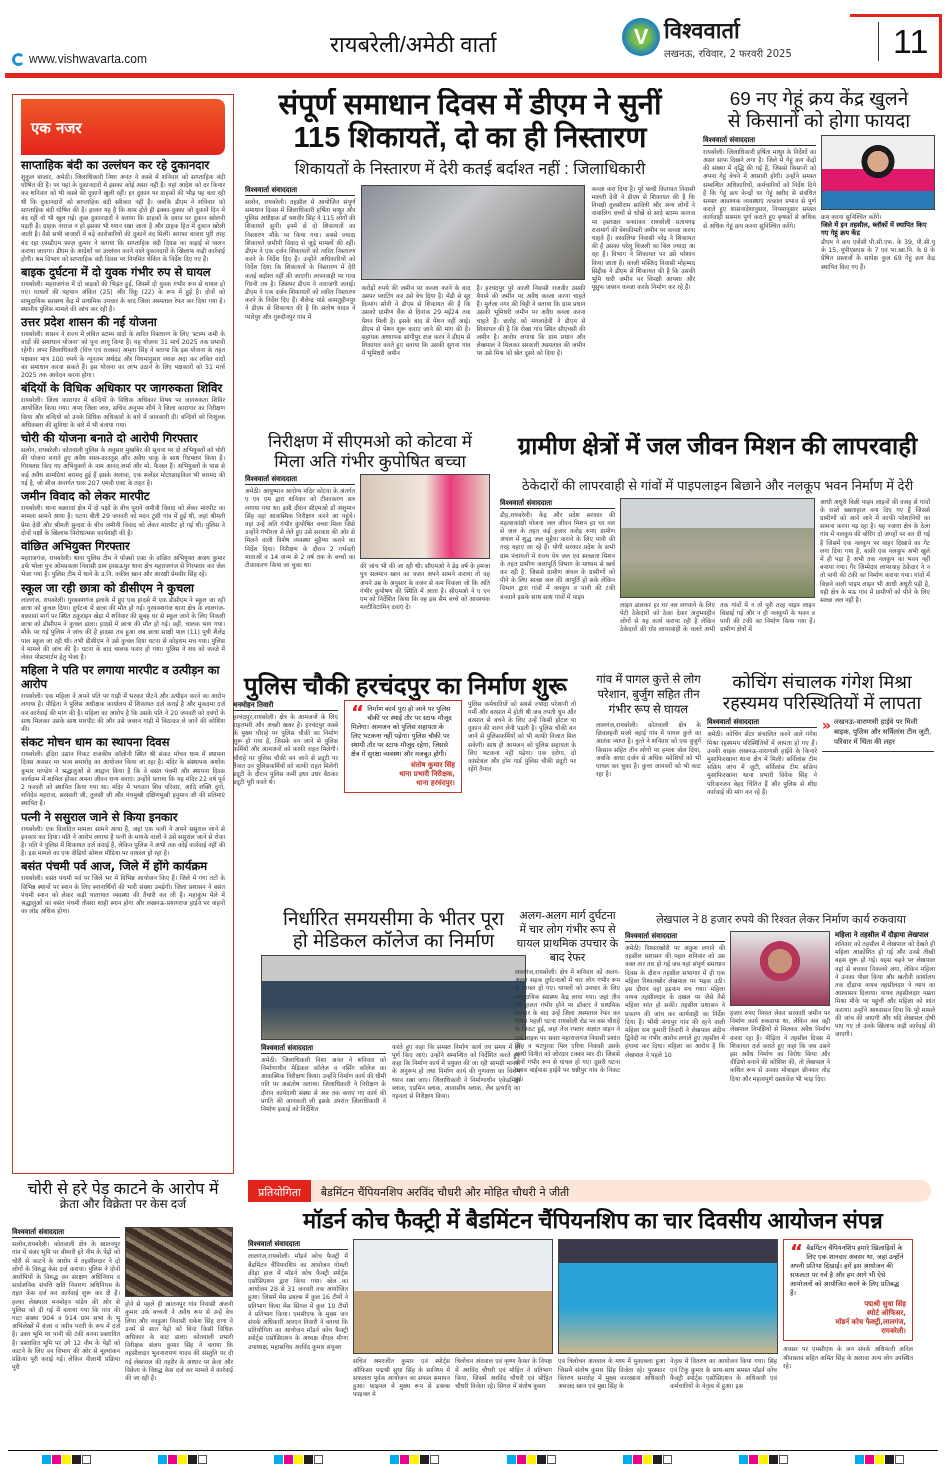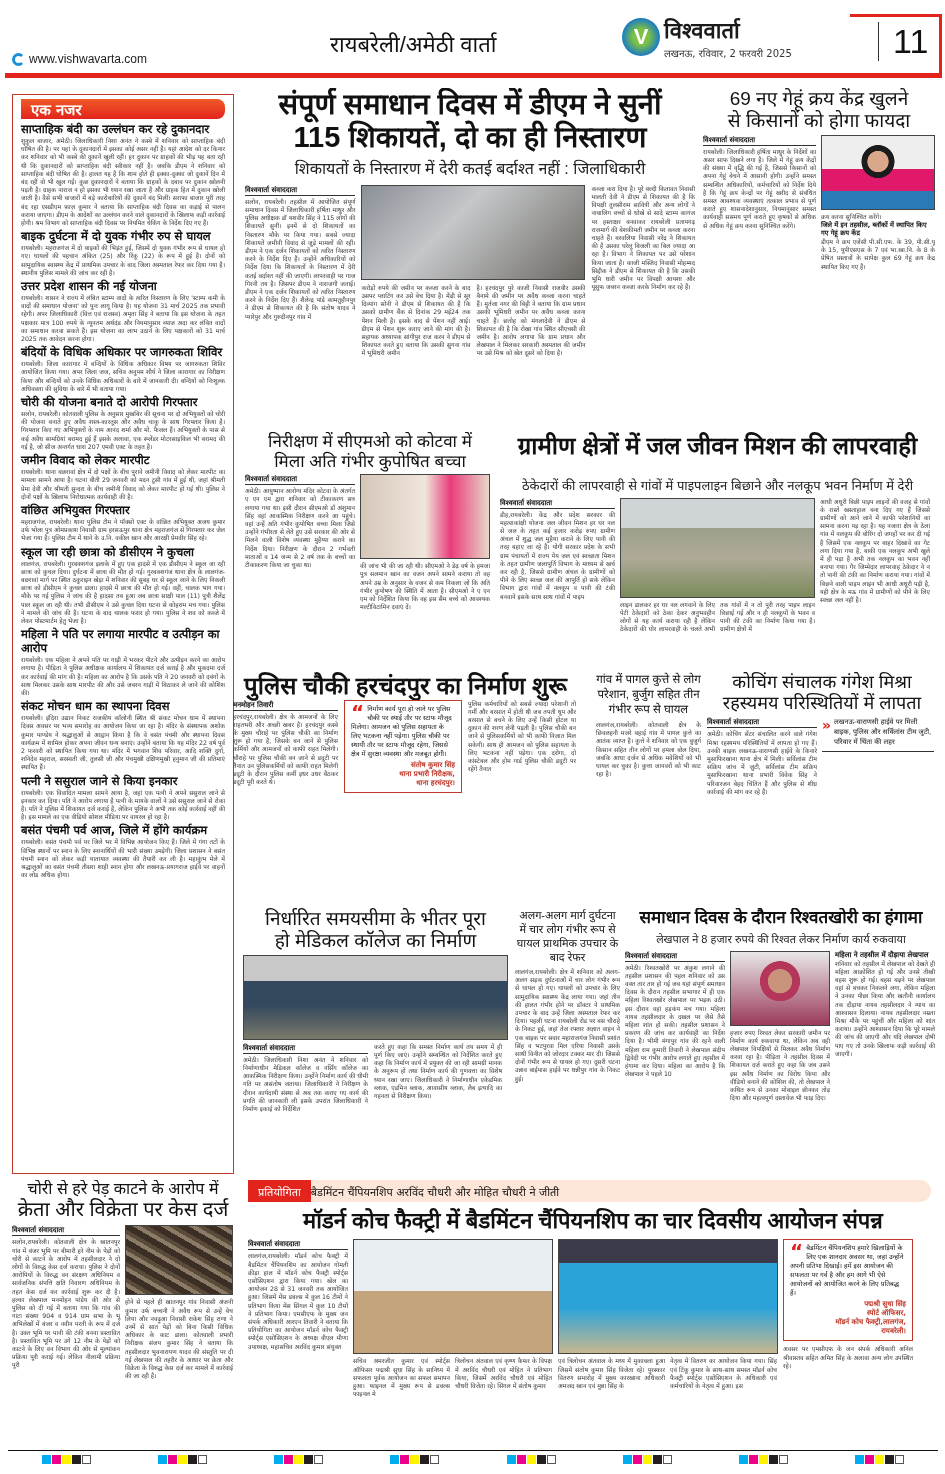--- a/index.html
+++ b/index.html
@@ -10,40 +10,40 @@
 .ie{width:13px;height:13px;border-radius:50%;border:3px solid #1a8fd8;border-right-color:transparent}
 .sect{left:330px;top:28px;font-size:22px;font-family:"Liberation Sans",sans-serif;color:#111}
 .logo{left:622px;top:14px;display:flex;align-items:center;gap:4px}
 .logo-v{width:38px;height:38px;border-radius:50%;background:radial-gradient(circle,#7bc143 30%,#1b7bc4 70%);color:#fff;font-weight:bold;font-size:22px;display:flex;align-items:center;justify-content:center;font-family:"Liberation Sans",sans-serif}
 .logo-name{font-size:22px;font-weight:bold;color:#1a1a1a;font-family:"Liberation Sans",sans-serif}
 .logo-date{font-size:10px;color:#333;margin-top:2px}
 .pgbox{left:850px;top:14px;width:92px;height:62px;border-top:3px solid #e2241c;border-right:3px solid #e2241c}
 .pgnum{left:878px;top:22px;font-size:34px;font-family:"Liberation Sans",sans-serif;border-left:1px solid #333;padding-left:14px}
 .redline{left:5px;top:73px;width:937px;height:5px;background:#e2241c}
 .col-left{left:12px;top:94px;width:222px;height:1080px;border:1.5px solid #c0392b;padding:4px 8px}
-.eknazar{background:linear-gradient(#f05a28,#e2241c);color:#fff;font-weight:bold;font-size:15px;padding:0 10px;border-radius:0 8px 8px 0;margin-bottom:3px}
+.eknazar{background:linear-gradient(#f05a28,#e2241c);color:#fff;font-weight:bold;font-size:15px;padding:18px 10px;border-radius:0 8px 8px 0;margin-bottom:3px}
 .lh{font-size:11.5px;font-weight:bold;line-height:14px;margin:2px 0 1px}
 .lt{font-size:6.2px;line-height:8.2px;color:#333;text-align:justify}
 .h1{font-weight:bold;text-align:center;color:#111;font-family:"Liberation Sans",sans-serif;line-height:1.15}
 .sub{text-align:center;font-family:"Liberation Sans",sans-serif;color:#222}
 .by{font-size:7px;font-weight:bold;border-bottom:1px solid #333;padding-bottom:1px;margin-bottom:2px}
 .body{font-size:6.2px;line-height:8.2px;color:#333;text-align:justify}
 .photo{background:linear-gradient(135deg,#8a8f96,#c5c7ca 40%,#6d6a64);border:1px solid #444}
 .photo.field{background:linear-gradient(#cfd4d6 0 30%,#9aa08a 30%,#b0aa98 60%,#7a8a5a)}
 .photo.wood{background:repeating-linear-gradient(30deg,#3b2f25 0 6px,#8a7a66 6px 10px,#5a4a3a 10px 14px)}
 .photo.person{background:radial-gradient(circle at 50% 35%,#d9a88a 0 14%,#1c1c1c 15% 22%,transparent 23%),linear-gradient(#eee 0 45%,#e0196b 45% 75%,#2a7ab8 75%)}
 .photo.woman{background:radial-gradient(circle at 50% 40%,#c9927a 0 18%,#b4365a 19% 30%,transparent 31%),linear-gradient(#e8e8e8,#9a3a5a)}
 .photo.badm{background:linear-gradient(#e9eef3 0 45%,#c4a47c 45%)}
 .quote{border:1.5px solid #c0392b;padding:4px 6px}
 .qmark{color:#e2241c;font-size:20px;font-weight:bold;line-height:14px;float:left;margin-right:3px}
 .qt{font-size:6.6px;line-height:9px}
 .qa{color:#c0392b;font-size:7px;text-align:right;font-weight:bold;line-height:9px;margin-top:2px}
 .prat{left:248px;top:1180px;width:683px;height:22px;background:#fde6d8;border-radius:0 12px 12px 0;display:flex;align-items:center}
 .prat-tag{background:#e2241c;color:#fff;font-size:11px;padding:3px 10px;height:22px;display:flex;align-items:center}
-.prat-txt{font-size:11px;margin-left:0}
+.prat-txt{font-size:11px;margin-left:10px}
 .colorbar{left:8px;top:1450px;width:930px;height:16px;display:flex;justify-content:space-around;border-top:1.5px solid #111;padding-top:4px}
 .cb{display:flex;gap:1px}
 .cb span{width:9px;height:9px;display:inline-block}
 </style>
 </head>
 <body>
 
 <div class="abs hdr">
   <div class="abs url">
     <span class="ie"></span>
@@ -215,60 +215,59 @@
       <div class="by">विश्ववार्ता संवाददाता</div>
       <div class="body">अमेठी। कोचिंग सेंटर संचालित करने वाले गंगेश मिश्रा रहस्यमय परिस्थितियों में लापता हो गए हैं। उनकी बाइक लखनऊ-वाराणसी हाईवे के किनारे मुसाफिरखाना थाना क्षेत्र में मिली। सर्विलांस टीम सक्रिय जांच में जुटी, सर्विलांस टीम सक्रिय मुसाफिरखाना थाना प्रभारी विवेक सिंह ने परिवारजन बेहद चिंतित हैं और पुलिस से शीघ्र कार्रवाई की मांग कर रहे हैं।</div>
     </div>
     <div style="width:112px;display:flex;gap:3px;border-bottom:1px solid #333;padding-bottom:4px;align-self:flex-start">
       <span style="color:#e2241c;font-weight:bold;font-size:14px">»</span>
       <div style="font-size:7px;line-height:10px">लखनऊ-वाराणसी हाईवे पर मिली बाइक, पुलिस और सर्विलांस टीम जुटी, परिवार में चिंता की लहर</div>
     </div>
   </div>
 </div>
 
-<div class="abs" style="left:243px;top:908px;width:265px;height:265px;overflow:hidden">
+<div class="abs" style="left:261px;top:908px;width:265px;height:265px;overflow:hidden">
   <div class="h1" style="font-size:19px;font-weight:normal">निर्धारित समयसीमा के भीतर पूरा</div>
   <div class="h1" style="font-size:19px;font-weight:normal;margin-bottom:3px">हो मेडिकल कॉलेज का निर्माण</div>
   <div class="photo" style="height:85px;background:linear-gradient(#c8c8c8 0 30%,#35495e 30% 60%,#7a7a6a)"></div>
   <div style="display:flex;gap:6px;margin-top:3px">
     <div style="width:125px">
       <div class="by">विश्ववार्ता संवाददाता</div>
       <div class="body">अमेठी। जिलाधिकारी निशा अनंत ने शनिवार को निर्माणाधीन मेडिकल कॉलेज व नर्सिंग कॉलेज का आकस्मिक निरीक्षण किया। उन्होंने निर्माण कार्य की धीमी गति पर असंतोष जताया। जिलाधिकारी ने निरीक्षण के दौरान कार्यदायी संस्था से अब तक कराए गए कार्य की प्रगति की जानकारी ली इसके उपरांत जिलाधिकारी ने निर्माण इकाई को निर्देशित</div>
     </div>
     <div class="body" style="width:128px">करते हुए कहा कि समस्त निर्माण कार्य तय समय में ही पूर्ण किए जाएं। उन्होंने सम्बन्धित को निर्देशित करते हुए कहा कि निर्माण कार्य में प्रयुक्त की जा रही सामग्री मानक के अनुरूप हो तथा निर्माण कार्य की गुणवत्ता का विशेष ध्यान रखा जाए। जिलाधिकारी ने निर्माणाधीन एकेडमिक ब्लाक, एडमिन ब्लाक, आवासीय ब्लाक, लैब इत्यादि का गहनता से निरीक्षण किया।</div>
   </div>
 </div>
 
 <div class="abs" style="left:515px;top:908px;width:105px;height:265px;overflow:hidden">
   <div class="h1" style="font-size:11px;font-weight:normal;line-height:14px;margin-bottom:4px">अलग-अलग मार्ग दुर्घटना में चार लोग गंभीर रूप से घायल प्राथमिक उपचार के बाद रेफर</div>
   <div class="body">लालगंज,रायबरेली। क्षेत्र में शनिवार को अलग-अलग सड़क दुर्घटनाओं में चार लोग गंभीर रूप से घायल हो गए। घायलों को उपचार के लिए सामुदायिक स्वास्थ्य केंद्र लाया गया। जहां तीन की हालत गंभीर होने पर डॉक्टर ने प्राथमिक उपचार के बाद उन्हें जिला अस्पताल रेफर कर दिया। पहली घटना रायबरेली रोड पर बस चौराहे के निकट हुई, जहां तेज रफ्तार अज्ञात वाहन ने एक बाइक पर सवार महाराजगंज निवासी प्रशांत सिंह व भटपुरवा मिल एरिया निवासी उसके साथी विनीत को जोरदार टक्कर मार दी। जिससे दोनों गंभीर रूप से घायल हो गए। दूसरी घटना उन्नाव बाईपास हाईवे पर धन्नीपुर गांव के निकट हुई।</div>
 </div>
 
 <div class="abs" style="left:625px;top:908px;width:312px;height:265px;overflow:hidden">
-  <div class="h1" style="font-size:17px">समाधान दिवस के दौरान रिश्वतखोरी का हंगामा</div>
   <div class="sub" style="font-size:11px;margin:3px 0 5px">लेखपाल ने 8 हजार रुपये की रिश्वत लेकर निर्माण कार्य रुकवाया</div>
   <div style="display:flex;gap:5px">
     <div style="width:100px">
       <div class="by">विश्ववार्ता संवाददाता</div>
       <div class="body">अमेठी। रिश्वतखोरी पर अंकुश लगाने की तहसील प्रशासन की पहल शनिवार को उस वक्त तार तार हो गई जब यहां संपूर्ण समाधान दिवस के दौरान तहसील सभागार में ही एक महिला रिश्वतखोर लेखपाल पर भड़क उठी। इस दौरान वहां हड़कंप मच गया। महिला नायब तहसीलदार के दखल पर जैसे तैसे महिला शांत हो सकी। तहसील प्रशासन ने प्रकरण की जांच कर कार्यवाही का निर्देश दिया है। भीमी मंगापुर गांव की रहने वाली महिला राम कुमारी तिवारी ने लेखपाल संदीप द्विवेदी पर गंभीर आरोप लगाते हुए तहसील में हंगामा कर दिया। महिला का आरोप है कि लेखपाल ने पहले 10</div>
     </div>
     <div style="width:100px">
       <div class="photo woman" style="height:75px"></div>
       <div class="body" style="margin-top:3px">हजार रुपए रिश्वत लेकर सरकारी जमीन पर निर्माण कार्य रुकवाया था, लेकिन अब वही लेखपाल विपक्षियों से मिलकर अवैध निर्माण करवा रहा है। पीड़िता ने तहसील दिवस में शिकायत दर्ज कराते हुए कहा कि जब उसने इस अवैध निर्माण का विरोध किया और वीडियो बनाने की कोशिश की, तो लेखपाल ने कथित रूप से उनका मोबाइल छीनकर तोड़ दिया और महत्वपूर्ण दस्तावेज भी फाड़ दिए।</div>
     </div>
     <div style="width:100px">
       <div style="font-size:7px;font-weight:bold;line-height:9px">महिला ने तहसील में दौड़ाया लेखपाल</div>
       <div class="body">शनिवार को तहसील में लेखपाल को देखते ही महिला आक्रोशित हो गई और उनसे तीखी बहस शुरू हो गई। बहस बढ़ने पर लेखपाल वहां से बचकर निकलने लगा, लेकिन महिला ने उनका पीछा किया और खतौनी कार्यालय तक दौड़ाया नायब तहसीलदार ने न्याय का आश्वासन दिलाया। नायब तहसीलदार नम्रता मिश्रा मौके पर पहुंचीं और महिला को शांत कराया। उन्होंने आश्वासन दिया कि पूरे मामले की जांच की जाएगी और यदि लेखपाल दोषी पाए गए तो उनके खिलाफ कड़ी कार्रवाई की जाएगी।</div>
     </div>
   </div>
 </div>
 
 <div class="abs" style="left:12px;top:1180px;width:222px;height:265px;overflow:hidden">
   <div class="h1" style="font-size:16px;font-weight:normal">चोरी से हरे पेड़ काटने के आरोप में</div>
-  <div class="h1" style="font-size:20px;font-weight:normal;margin-bottom:4px">क्रेता और विक्रेता पर केस दर्ज</div>
+  <div class="h1" style="font-size:12px;font-weight:normal;margin-bottom:15px">क्रेता और विक्रेता पर केस दर्ज</div>
   <div style="display:flex;gap:5px">
     <div style="width:108px">
       <div class="by">विश्ववार्ता संवाददाता</div>
       <div class="body">सलोन,रायबरेली। कोतवाली क्षेत्र के खातनपुर गांव में बंजर भूमि पर बीमारी हरे नीम के पेड़ों को चोरी से काटने के आरोप में तहसीलदार ने दो लोगों के विरुद्ध केस दर्ज कराया। पुलिस ने दोनों आरोपियों के विरुद्ध वन संरक्षण अधिनियम व सार्वजनिक संपत्ति क्षति निवारण अधिनियम के तहत केस दर्ज कर कार्रवाई शुरू कर दी है। हल्का लेखपाल मनमोहन पांडेय की ओर से पुलिस को दी गई में बताया गया कि गांव की गाटा संख्या 904 व 914 ग्राम सभा के भू अभिलेखों में बंजर व नवीन परती के रूप में दर्ज है। उक्त भूमि पर पानी की टंकी बनना प्रस्तावित है। प्रस्तावित भूमि पर उगे 12 नीम के पेड़ों को काटने के लिए वन विभाग की ओर से मूल्यांकन प्रक्रिया पूरी कराई गई। लेकिन नीलामी प्रक्रिया पूरी</div>
     </div>
     <div style="width:108px">
       <div class="photo wood" style="height:70px"></div>
       <div class="body" style="margin-top:3px">होने से पहले ही खातनपुर गांव निवासी अंजनी कुमार उर्फ बच्चनी ने अवैध रूप से उन्हें बेच लिया और नवढ़ुआ निवासी राकेश सिंह राणा ने उनमें से सात पेड़ों को बिना किसी विधिक अधिकार के काट डाला। कोतवाली प्रभारी निरीक्षक संजय कुमार सिंह ने बताया कि तहसीलदार भुवनारायण यादव की संस्तुति पर दी गई लेखपाल की तहरीर के आधार पर क्रेता और विक्रेता के विरुद्ध केस दर्ज कर मामले में कार्रवाई की जा रही है।</div>
     </div>
   </div>

